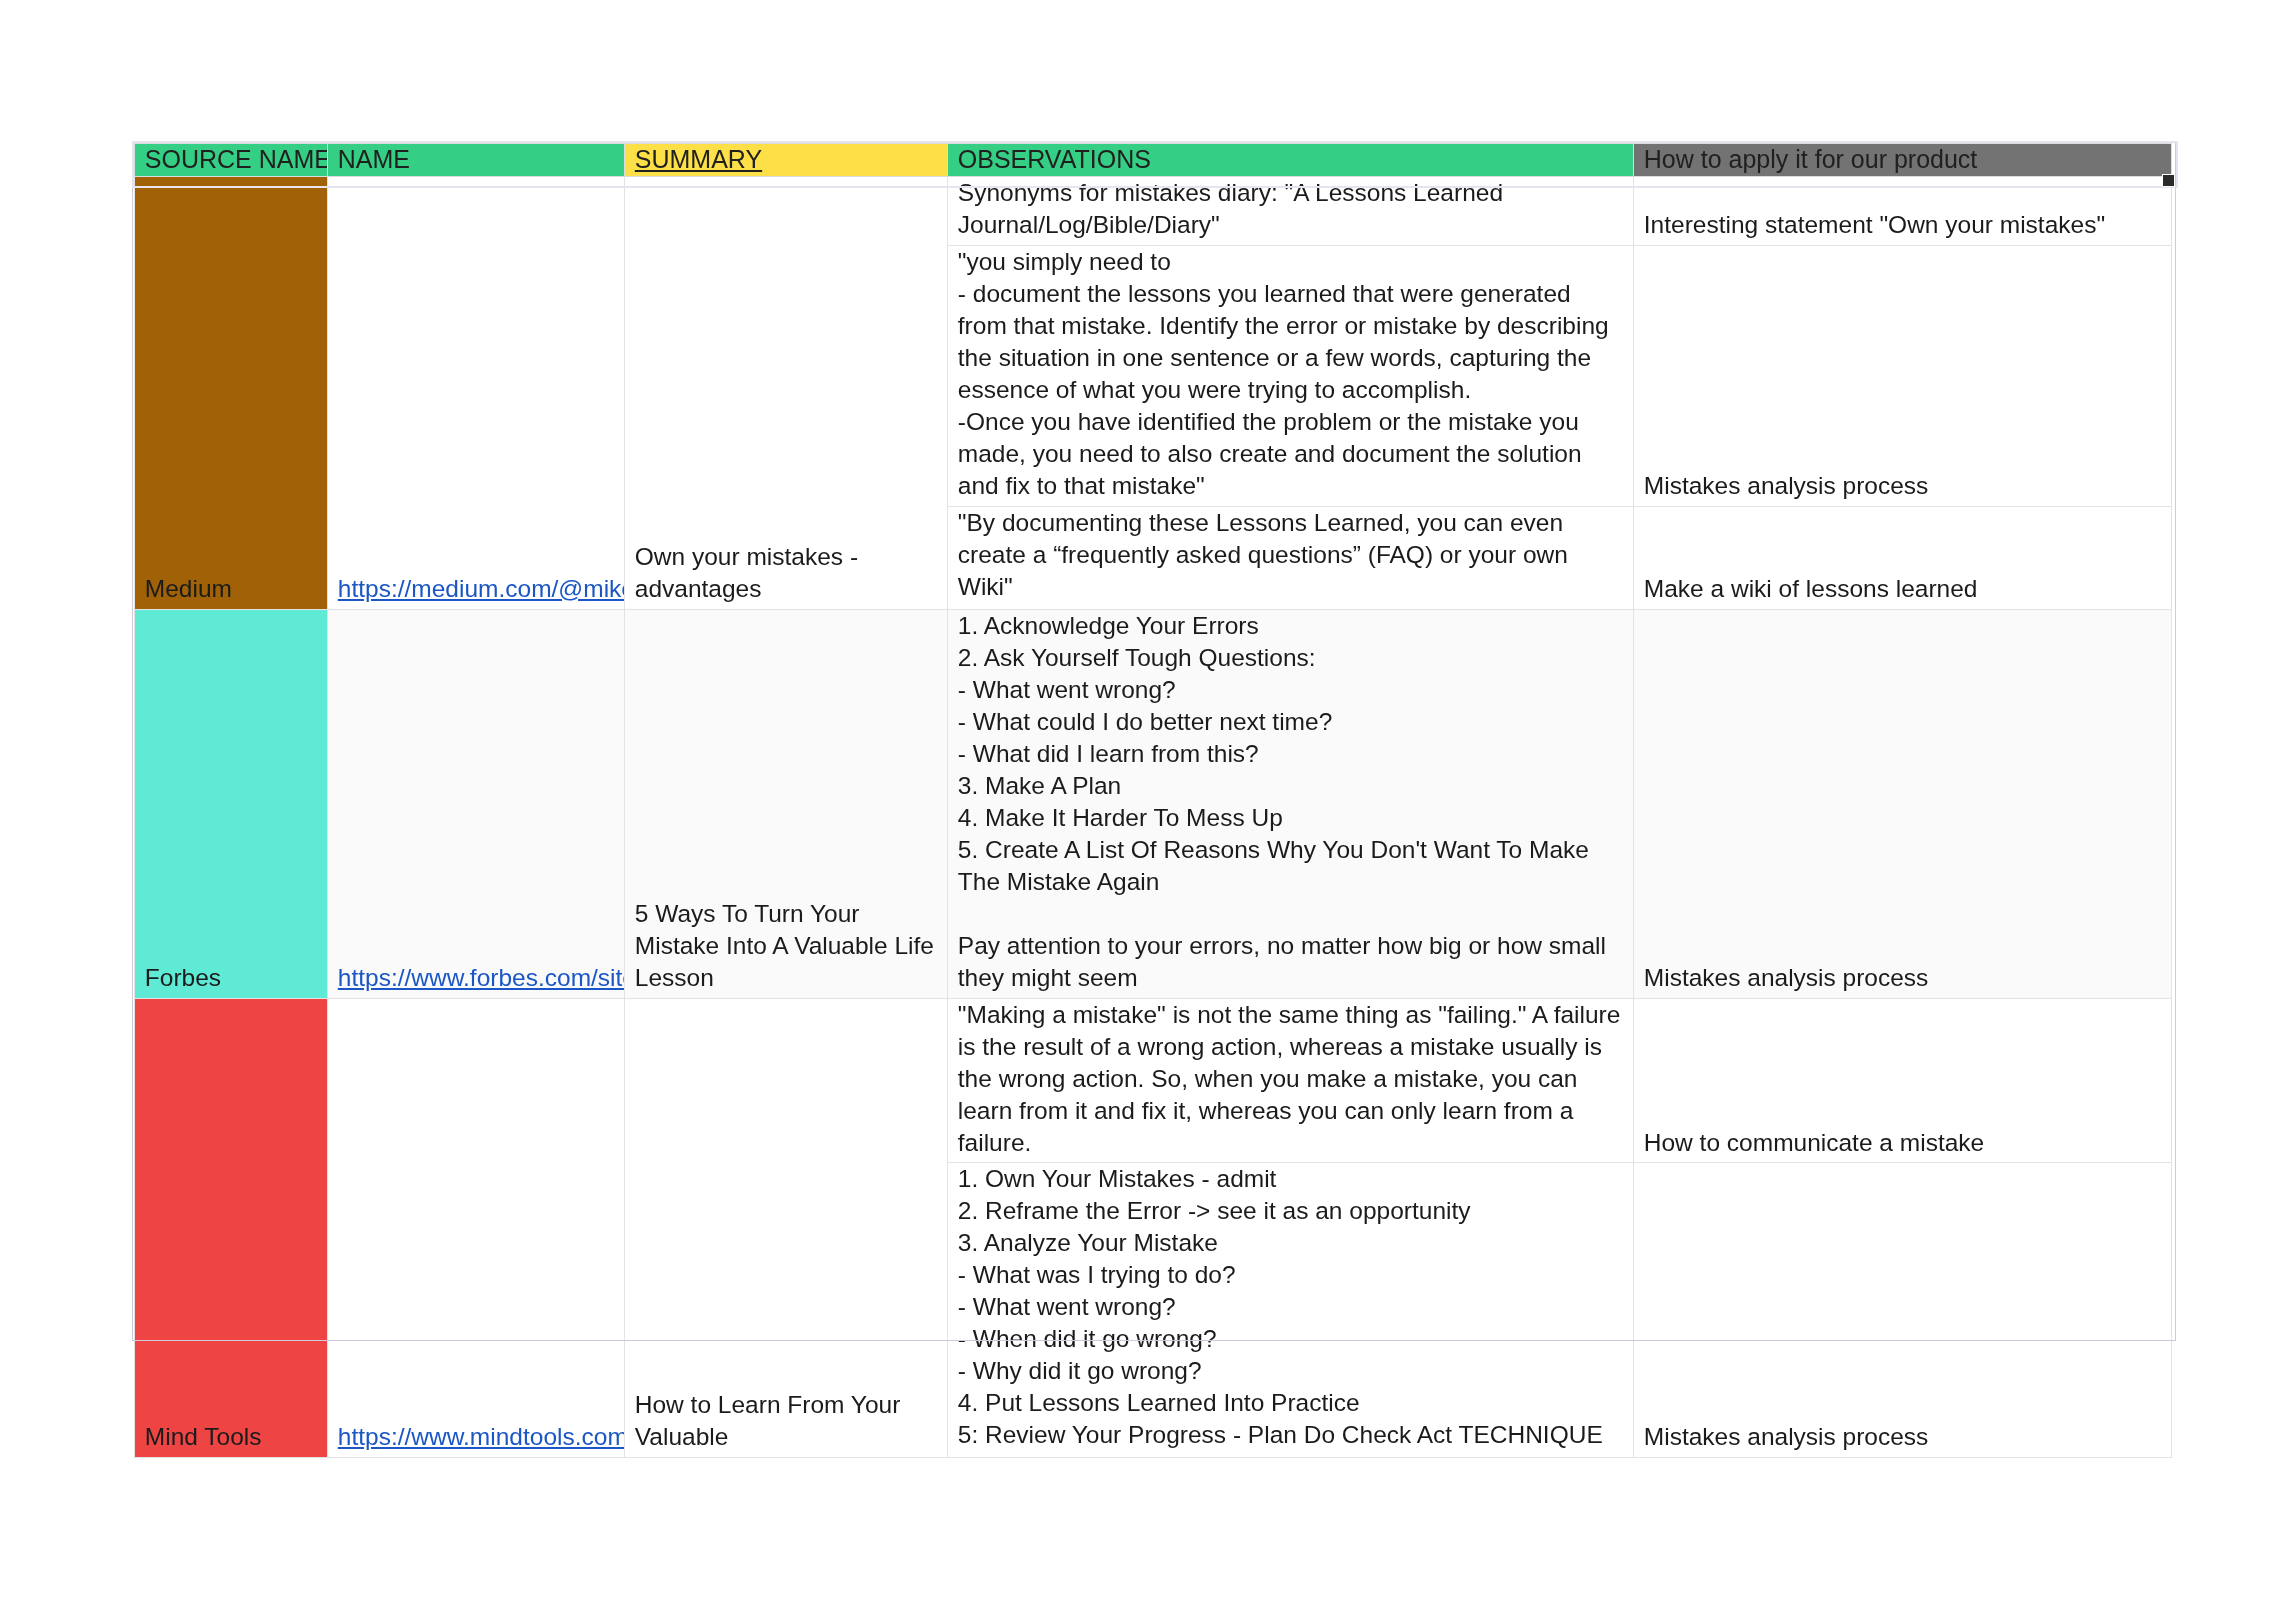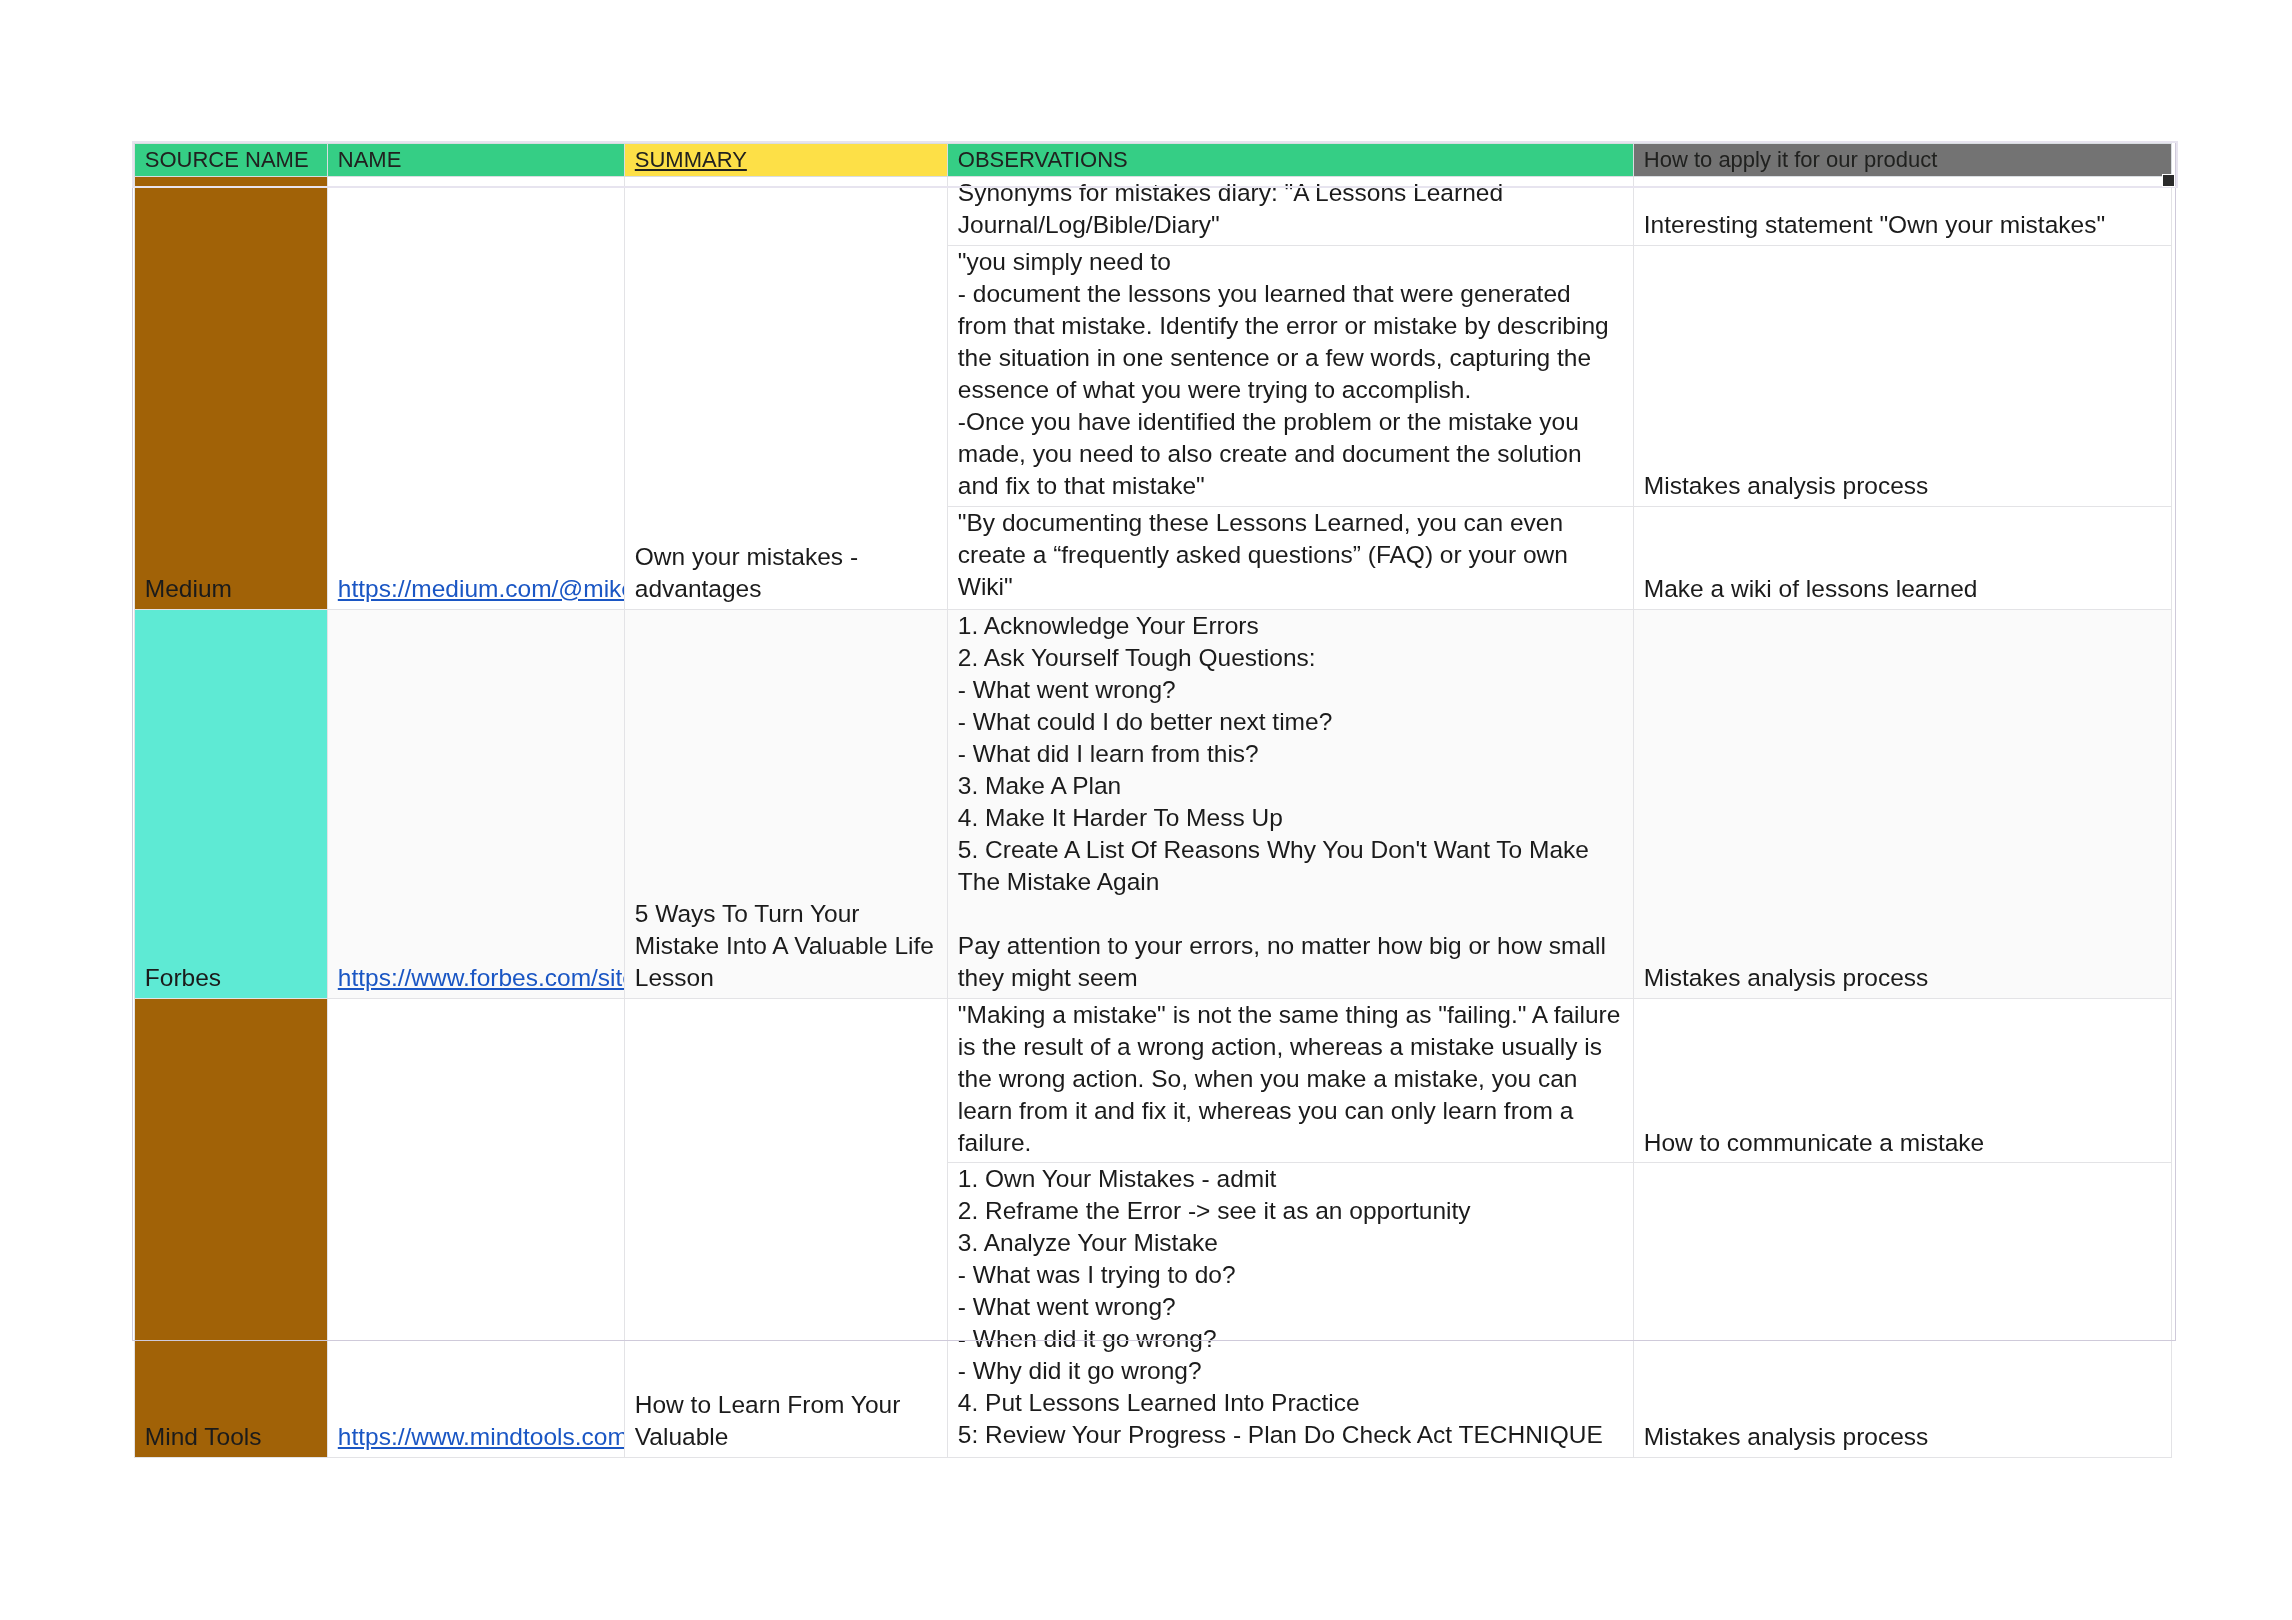--- a/index.html
+++ b/index.html
@@ -48,21 +48,21 @@
   col.c-link    { width: 297px; }
   col.c-summary { width: 323px; }
   col.c-obs     { width: 686px; }
   col.c-apply   { width: 538px; }
 
   
   tr.header-row { height: 33px; }
   tr.header-row th {
     background: #35ce85;
     color: #20211f;
-    font-size: 22px;
+    font-size: 25px;
     line-height: 25.5px;
     padding: 0 9.8px;
     vertical-align: middle;
     border-color: #d9dde1;
     white-space: nowrap;
   }
 
   
   td.source-cell {
     background: #74d5b8;
@@ -179,21 +179,21 @@
 - What did I learn from this?
 3. Make A Plan
 4. Make It Harder To Mess Up
 5. Create A List Of Reasons Why You Don't Want To Make The Mistake Again
 
 Pay attention to your errors, no matter how big or how small they might seem</td>
         <td class="apply-cell tint" style="background: rgb(250, 250, 250);">Mistakes analysis process</td>
       </tr>
 
       <tr>
-        <td class="source-cell" rowspan="2" style="background: #a16207;">Mind Tools</td>
+        <td class="source-cell" rowspan="2" style="background: #ef4444;">Mind Tools</td>
         <td class="link-cell" rowspan="2">
           <span class="link" style="color: rgb(26, 86, 196);">https://www.mindtools.com/pa</span>
         </td>
         <td class="summary-cell" rowspan="2">How to Learn From Your Valuable</td>
         <td class="obs-cell">"Making a mistake" is not the same thing as "failing." A failure is the result of a wrong action, whereas a mistake usually is the wrong action. So, when you make a mistake, you can learn from it and fix it, whereas you can only learn from a failure.</td>
         <td class="apply-cell">How to communicate a mistake</td>
       </tr>
       <tr>
         <td class="obs-cell bottom">1. Own Your Mistakes - admit
 2. Reframe the Error -&gt; see it as an opportunity

